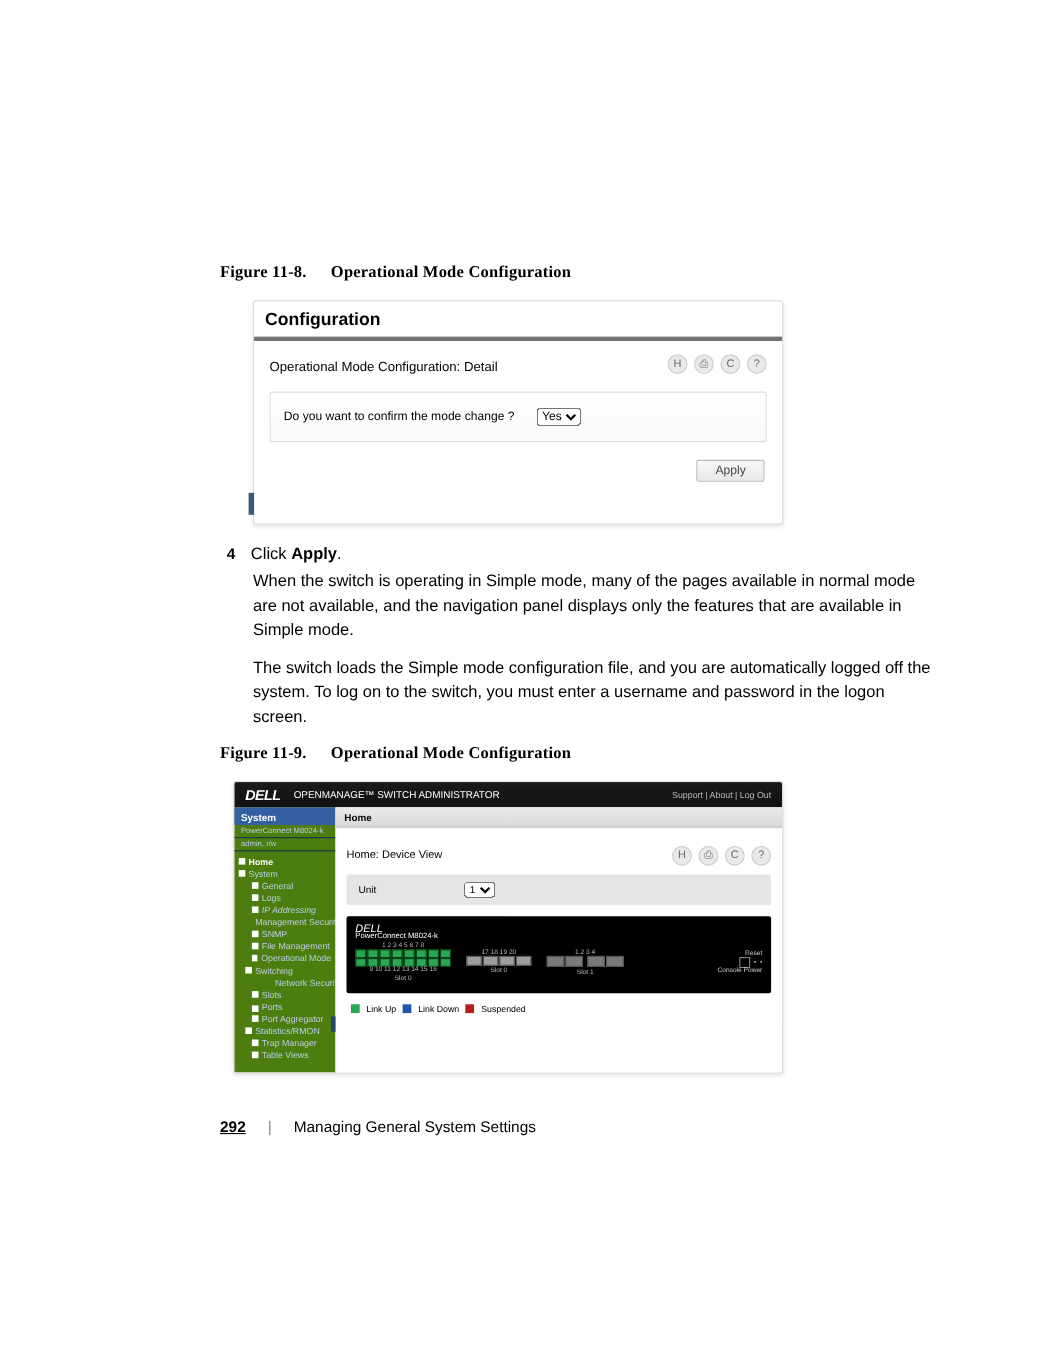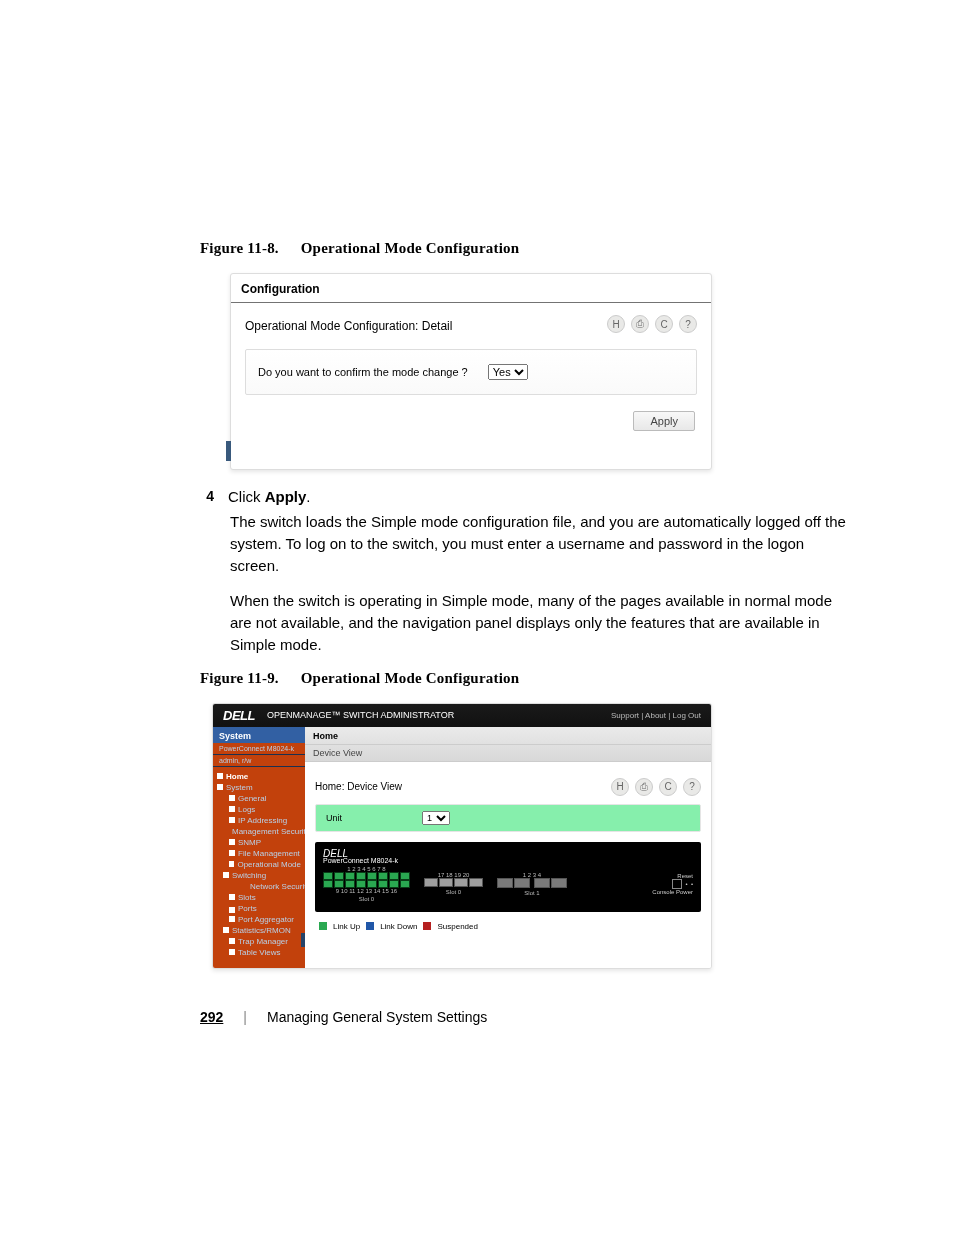--- a/index.html
+++ b/index.html
@@ -33,23 +33,23 @@
     margin-bottom: 18px;
   }
 
   
   .fig8 {
     margin-left: 30px;
     width: 480px;
   }
   .fig8-header {
     padding: 8px 10px 6px 10px;
-    font-size: 12px;
-    font-weight: bold;
-    border-bottom: 1px solid #737373;
+    font-size: 16px;
+    font-weight: bold;
+    border-bottom: 4px solid #737373;
   }
   .fig8-titlebar {
     display: flex;
     align-items: flex-end;
     justify-content: space-between;
     padding: 12px 14px 6px 14px;
     font-size: 12px;
   }
   .fig8-icons {
     display: flex;
@@ -160,21 +160,21 @@
   }
   .fig9-top-right {
     font-size: 8px;
     color: #bbb;
   }
   .fig9-main {
     display: flex;
   }
   .fig9-side {
     width: 92px;
-    background: #c2410c;
+    background: #4d7c0f;
     color: #b9d0e6;
     font-size: 8px;
     padding: 0 0 10px 0;
     flex-shrink: 0;
   }
   .fig9-side .side-hdr {
     background: #3260a3;
     color: #fff;
     font-weight: bold;
     padding: 4px 6px 2px 6px;
@@ -224,21 +224,21 @@
     justify-content: space-between;
     align-items: center;
     padding: 16px 10px 4px 10px;
     font-size: 10px;
   }
   .fig9-unit {
     display: flex;
     align-items: center;
     gap: 80px;
     padding: 6px 10px;
-    background: #86efac;
+    background: #e5e5e5;
     border: 1px solid #e5e5e5;
     margin: 4px 10px 10px 10px;
     font-size: 9px;
     border-radius: 2px;
   }
   .fig9-unit select { font-size: 9px; }
   .fig9-device {
     background: #000;
     margin: 4px 10px 6px 10px;
     color: #fff;
@@ -366,22 +366,22 @@
     <div class="left-nub"></div>
   </div>
 
   <div class="step-row">
     <div class="step-num">4</div>
     <div class="step-text">
       <span>Click </span><span class="bold">Apply</span><span>.</span>
     </div>
   </div>
 
+  <div class="para">When the switch is operating in Simple mode, many of the pages available in normal mode are not available, and the navigation panel displays only the features that are available in Simple mode.</div>
   <div class="para">The switch loads the Simple mode configuration file, and you are automatically logged off the system. To log on to the switch, you must enter a username and password in the logon screen.</div>
-  <div class="para">When the switch is operating in Simple mode, many of the pages available in normal mode are not available, and the navigation panel displays only the features that are available in Simple mode.</div>
 
   <div class="fig-caption">
     <span class="fig-num">Figure 11-9.</span>
     <span>Operational Mode Configuration</span>
   </div>
 
   <div class="screenshot fig9">
     <div class="fig9-top">
       <div class="fig9-top-left">
         <span class="dell-logo">DELL</span>
@@ -404,21 +404,21 @@
               <span>System</span>
             </div>
             <div class="side-item" style="padding-left: 12px;">
               <span class="side-ico plus"></span>
               <span>General</span>
             </div>
             <div class="side-item" style="padding-left: 12px;">
               <span class="side-ico plus"></span>
               <span>Logs</span>
             </div>
-            <div class="side-item" style="padding-left: 12px;">
+            <div class="side-item" style="padding-left: 12px; font-style: italic;">
               <span class="side-ico plus"></span>
               <span>IP Addressing</span>
             </div>
             <div class="side-item" style="padding-left: 12px;">
               <span class="side-ico plus"></span>
               <span>Management Security</span>
             </div>
             <div class="side-item" style="padding-left: 12px;">
               <span class="side-ico plus"></span>
               <span>SNMP</span>
@@ -461,21 +461,20 @@
             </div>
             <div class="side-item" style="padding-left: 12px;">
               <span class="side-ico plus"></span>
               <span>Table Views</span>
             </div>
           </div>
       </div>
       <div class="fig9-content">
         <div class="fig9-crumb">
           <div class="c1">Home</div>
-          <div class="c2">Device View</div>
         </div>
         <div class="fig9-hdr2">
           <span>Home: Device View</span>
           <div class="fig8-icons">
             <span class="ico">H</span>
             <span class="ico">⎙</span>
             <span class="ico">C</span>
             <span class="ico">?</span>
           </div>
         </div>

